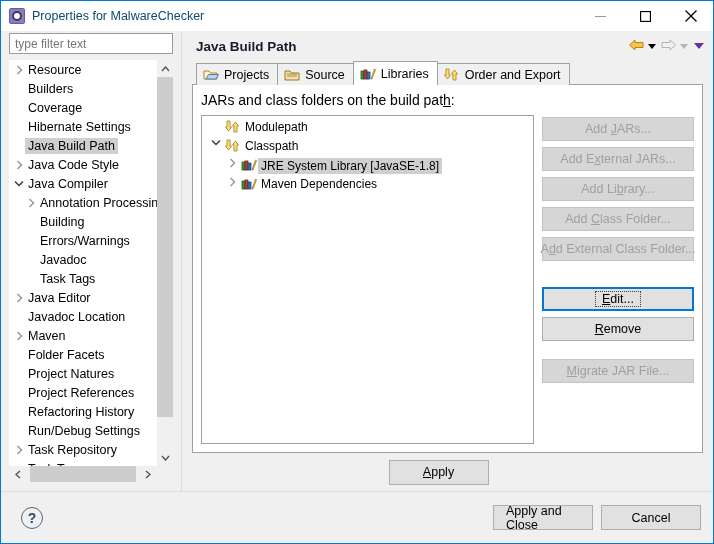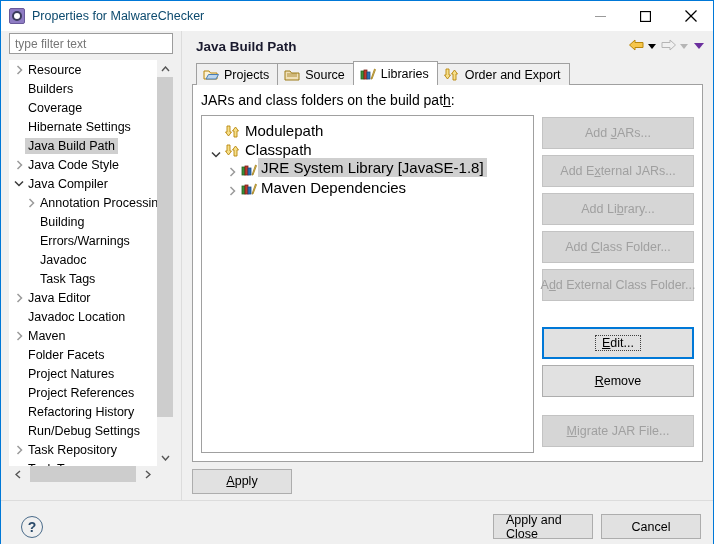--- a/index.html
+++ b/index.html
@@ -249,39 +249,39 @@
   }
   #lib-tree {
     flex: 1;
     border: 1px solid #a0a0a0;
     background: #fff;
     padding: 4px 0 0 0;
     overflow: hidden;
   }
   .lib-item {
     height: 19px;
-    display: flex; align-items: flex-end;
-    font-size: 15px;
+    display: flex; align-items: flex-start;
+    font-size: 12px;
     white-space: nowrap;
     padding-left: 6px;
   }
   .lib-item .twisty { width: 16px; min-width:16px; display:flex; align-items:center; justify-content:center; }
   .lib-item .licon { width: 18px; min-width: 18px; display:flex; align-items:center; justify-content:center; }
   .lib-item .llabel { padding-left: 3px; }
   .lib-item.sel .llabel { background: #cfcfcf; padding: 1px 3px; }
   .lvl1 { padding-left: 6px; }
   .lvl2 { padding-left: 22px; }
 
   #btn-col {
     width: 152px; min-width: 152px;
     display: flex; flex-direction: column;
     padding-top: 2px;
   }
   .ebtn {
-    height: 32px;
+    height: 24px;
     width: 152px;
     border: 1px solid #adadad;
     background: #e1e1e1;
     font-family: "Liberation Sans", sans-serif;
     font-size: 12.5px;
     color: #000;
     display: flex; align-items: center; justify-content: center;
     margin-bottom: 6px;
     padding: 0;
     white-space: nowrap;
@@ -298,21 +298,21 @@
   .ebtn.focused .inner {
     border: 1px dotted #404040;
     padding: 1px 6px;
     line-height: 1;
   }
   .spacer-12 { height: 12px; }
   .spacer-20 { height: 20px; }
 
   #apply-row {
     height: 38px; min-height: 38px;
-    display: flex; align-items: center; justify-content: flex-start;
+    display: flex; align-items: center; justify-content: center;
     padding-right: 18px;
   }
   #apply-btn {
     width: 100px; height: 25px;
     border: 1px solid #adadad;
     background: #e1e1e1;
     font-size: 12.5px;
     display:flex; align-items:center; justify-content:center;
   }
 

